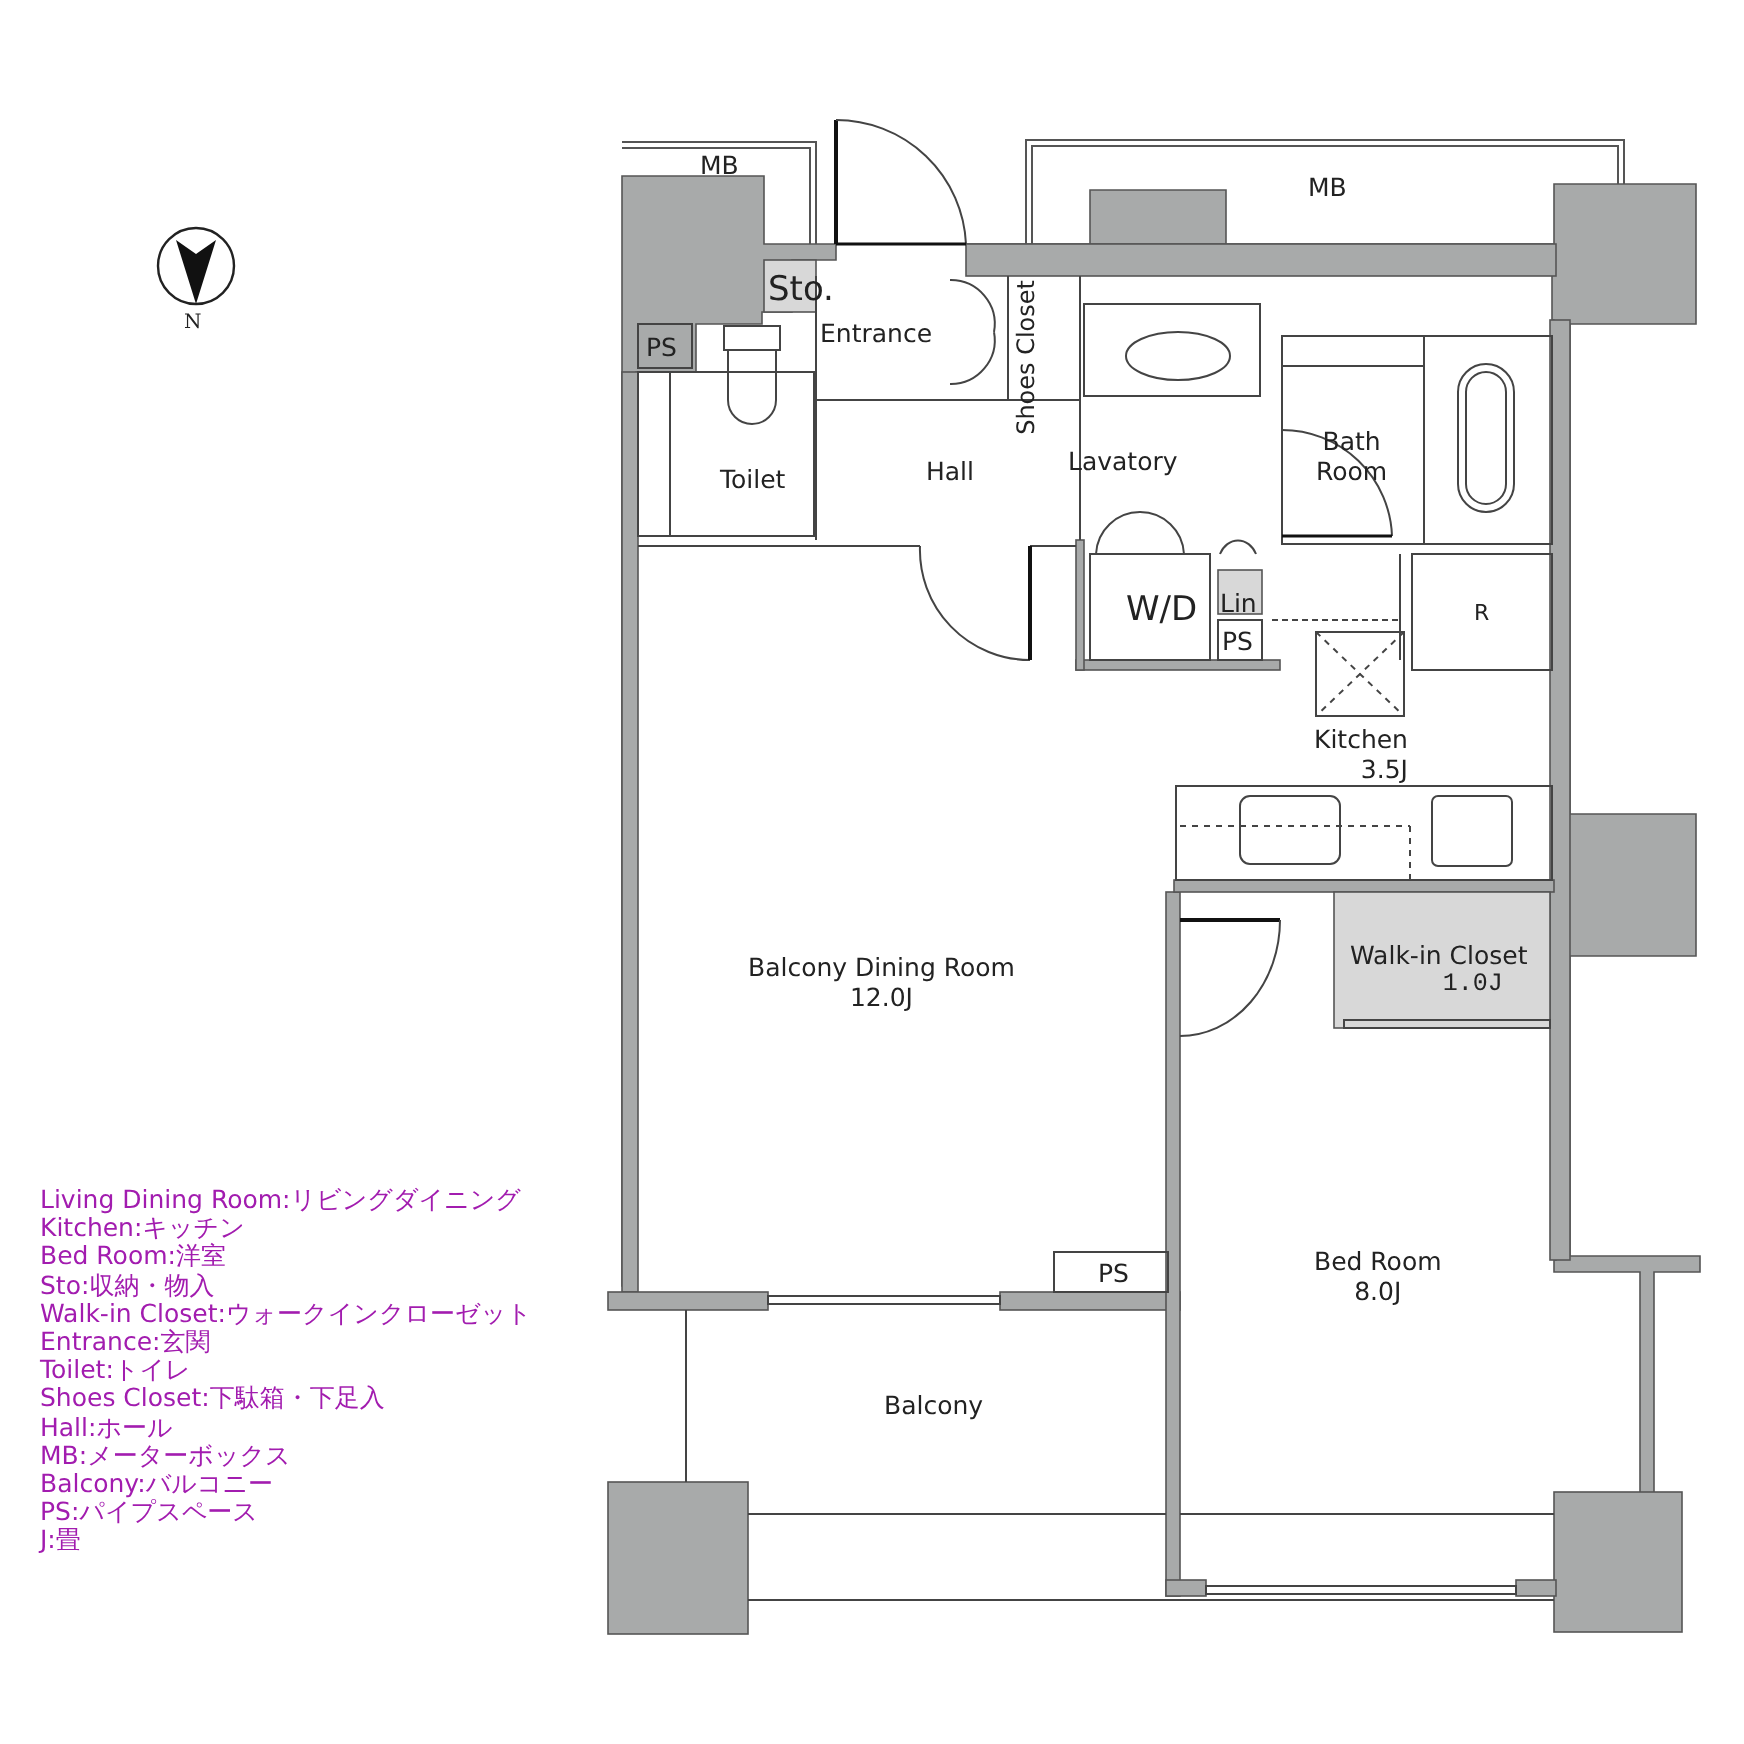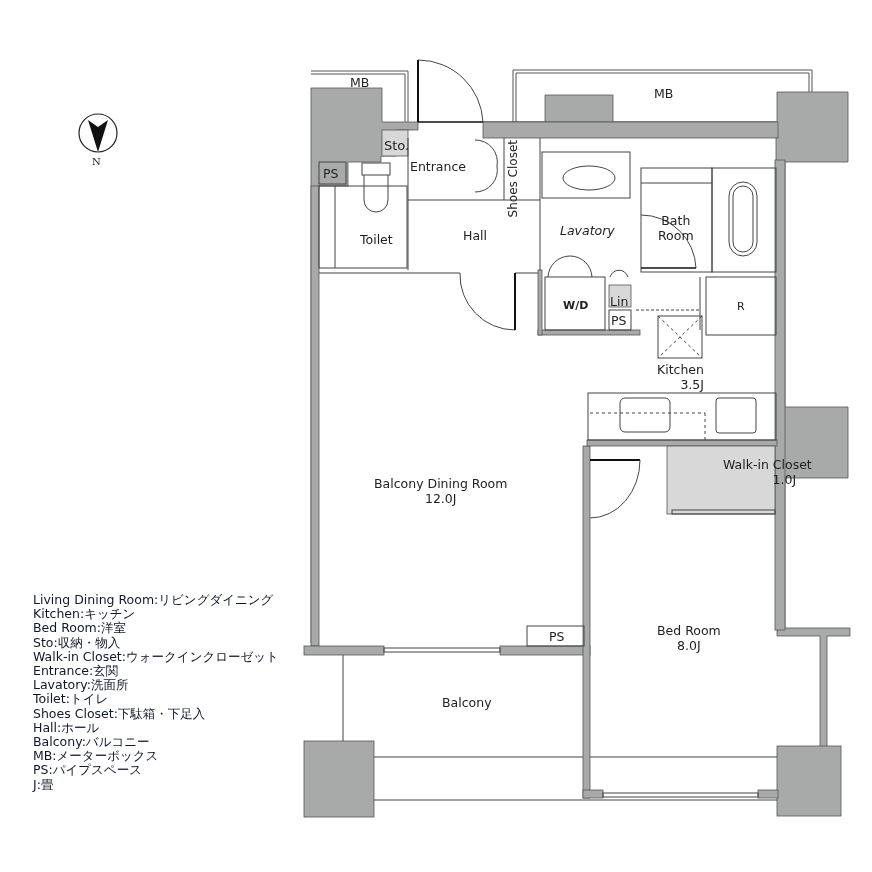--- a/index.html
+++ b/index.html
@@ -1,20 +1,20 @@
 <!DOCTYPE html>
 <html><head>
 <meta charset="utf-8">
 <style>
   html, body { margin: 0; padding: 0; background: #ffffff; }
   body { width: 872px; height: 872px; position: relative; overflow: hidden;
          font-family: "DejaVu Sans", "Liberation Sans", sans-serif; }
   #plan { position: absolute; left: 0; top: 0; }
   .lbl { position: absolute; font-size: 12.5px; color: #222; line-height: 15px; text-align: center; white-space: nowrap; }
-  .legend { position: absolute; left: 33px; top: 593px; font-size: 12.5px; line-height: 14.2px; color: #0f172a; }
+  .legend { position: absolute; left: 20px; top: 593px; font-size: 12.5px; line-height: 14.2px; color: #a21caf; }
   .legend div { white-space: nowrap; }
   .vert { writing-mode: vertical-rl; }
 </style>
 </head>
 <body>
 
 <svg id="plan" width="872" height="872" viewBox="0 0 872 872">
 
   <g>
     <circle cx="98" cy="133" r="19" fill="none" stroke="#222" stroke-width="1.2"></circle>
@@ -133,62 +133,61 @@
 
     <rect x="384" y="648" width="116" height="4"></rect>
     <rect x="603" y="793" width="155" height="4"></rect>
     <rect x="672" y="510" width="103" height="4"></rect>
   </g>
 </svg>
 
 <div class="lbl" style="left:92px;top:154px;font-family:'DejaVu Serif',serif;font-size:10px;">N</div>
 <div class="lbl" style="left:350px;top:75px;">MB</div>
 <div class="lbl" style="left:654px;top:86px;">MB</div>
-<div class="lbl" style="left:384px;top:138px;font-size:13px;">Sto.</div>
+<div class="lbl" style="left:384px;top:138px;font-size:17px;">Sto.</div>
 <div class="lbl" style="left:410px;top:159px;">Entrance</div>
 <div class="lbl vert" style="left:506px;top:140px;font-size:12px;transform:rotate(180deg);">Shoes Closet</div>
 <div class="lbl" style="left:323px;top:166px;">PS</div>
 <div class="lbl" style="left:360px;top:232px;">Toilet</div>
 <div class="lbl" style="left:463px;top:228px;">Hall</div>
-<div class="lbl" style="left:560px;top:223px;font-style:italic;">Lavatory</div>
+<div class="lbl" style="left:534px;top:223px;">Lavatory</div>
 <div class="lbl" style="left:658px;top:213px;">
   <div>Bath</div>
   <div>Room</div>
 </div>
-<div class="lbl" style="left:563px;top:298px;font-size:11px;font-weight:bold;">W/D</div>
+<div class="lbl" style="left:563px;top:298px;font-size:17px;">W/D</div>
 <div class="lbl" style="left:610px;top:294px;">Lin</div>
 <div class="lbl" style="left:611px;top:313px;">PS</div>
 <div class="lbl" style="left:737px;top:299px;font-size:11px;">R</div>
 <div class="lbl" style="left:657px;top:362px;text-align:right;">
   <div>Kitchen</div>
   <div>3.5J</div>
 </div>
-<div class="lbl" style="left:675px;top:457px;margin-left:48px;">
+<div class="lbl" style="left:675px;top:470px;">
   <div>Walk-in Closet</div>
-  <div style="padding-left:34px;">1.0J</div>
+  <div style="padding-left:34px;font-family:Liberation Mono, monospace;">1.0J</div>
 </div>
 <div class="lbl" style="left:374px;top:476px;">
   <div>Balcony Dining Room</div>
   <div>12.0J</div>
 </div>
 <div class="lbl" style="left:549px;top:629px;">PS</div>
 <div class="lbl" style="left:657px;top:623px;">
   <div>Bed Room</div>
   <div>8.0J</div>
 </div>
 <div class="lbl" style="left:442px;top:695px;text-align:right;">Balcony</div>
 
 <div class="legend">
   <div>Living Dining Room:リビングダイニング</div>
   <div>Kitchen:キッチン</div>
   <div>Bed Room:洋室</div>
   <div>Sto:収納・物入</div>
   <div>Walk-in Closet:ウォークインクローゼット</div>
   <div>Entrance:玄関</div>
-  <div>Lavatory:洗面所</div>
   <div>Toilet:トイレ</div>
   <div>Shoes Closet:下駄箱・下足入</div>
   <div>Hall:ホール</div>
+  <div>MB:メーターボックス</div>
   <div>Balcony:バルコニー</div>
-  <div>MB:メーターボックス</div>
   <div>PS:パイプスペース</div>
   <div>J:畳</div>
 </div>
 
 </body></html>

